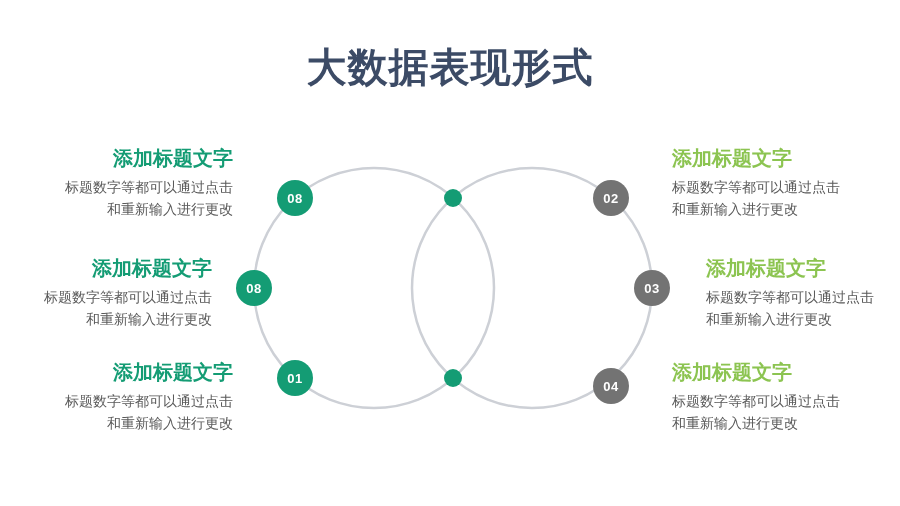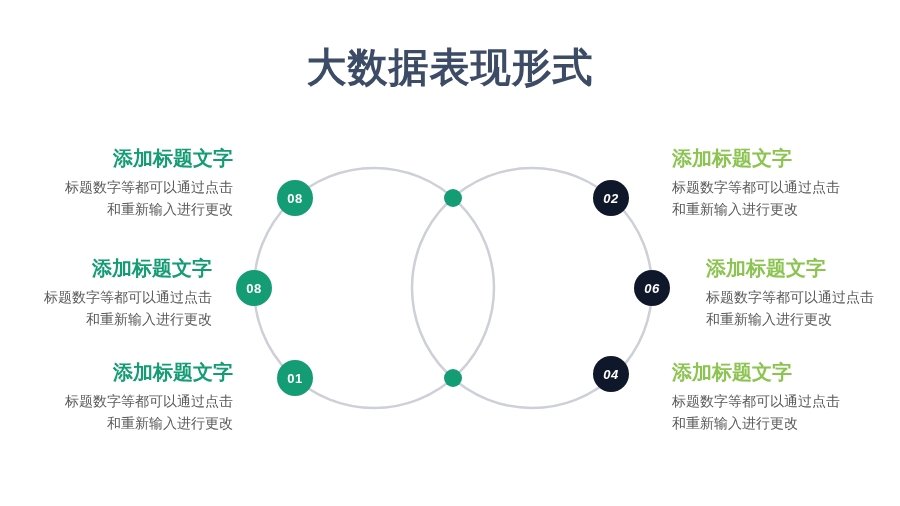--- a/index.html
+++ b/index.html
@@ -15,21 +15,21 @@
   .venn { position:absolute; left:0; top:0; }
   .ring { fill:none; stroke:#cdd0d6; stroke-width:2.5px; }
   .node-dot { fill:#149c74; }
   .badge {
     position:absolute; width:36px; height:36px; border-radius:50%;
     display:flex; align-items:center; justify-content:center;
     color:#ffffff; font-size:13px; font-weight:bold; letter-spacing:.5px;
     box-sizing:border-box;
   }
   .badge-teal  { background:#149c74; }
-  .badge-green { background:#0f172a;font-style:italic; }
+  .badge-green { background:#737373; }
   .tblock { position:absolute; width:250px; }
   .tblock-left  { text-align:right; }
   .tblock-right { text-align:left; }
   .tblock-heading {
     margin:0 0 6px 0; font-size:20px; font-weight:bold; line-height:24px;
   }
   .tblock-left  .tblock-heading { color:#149c74; }
   .tblock-right .tblock-heading { color:#8cc451; }
   .tblock-body-line { font-size:14px; line-height:22px; color:#595959; }
 
@@ -40,21 +40,21 @@
   #block-02 { top:146px; left:672px; }
   #block-03 { top:256px; left:706px; }
   #block-04 { top:360px; left:672px; }
 
   
   #badge-08 { left:277px; top:180px; }
   #badge-07 { left:236px; top:270px; }
   #badge-06 { left:277px; top:360px; }
   #badge-02 { left:593px; top:180px; }
   #badge-03 { left:634px; top:270px; }
-  #badge-04 { left:593px; top:356px; }
+  #badge-04 { left:593px; top:368px; }
 </style>
 </head>
 <body>
 
 <div class="slide">
 
   <h1 class="slide-title">大数据表现形式</h1>
 
   <svg class="venn" width="900" height="506" viewBox="0 0 900 506">
     <circle class="ring" cx="374" cy="288" r="120"></circle>
@@ -69,21 +69,21 @@
   <div class="badge badge-teal" id="badge-07">
       <span>08</span>
     </div>
   <div class="badge badge-teal" id="badge-06">
       <span>01</span>
     </div>
   <div class="badge badge-green" id="badge-02">
       <span>02</span>
     </div>
   <div class="badge badge-green" id="badge-03">
-      <span>06</span>
+      <span>03</span>
     </div>
   <div class="badge badge-green" id="badge-04">
       <span>04</span>
     </div>
 
   <div class="tblock tblock-left" id="block-08">
     <h2 class="tblock-heading">添加标题文字</h2>
     <div class="tblock-body-line">标题数字等都可以通过点击</div>
     <div class="tblock-body-line">和重新输入进行更改</div>
   </div>

